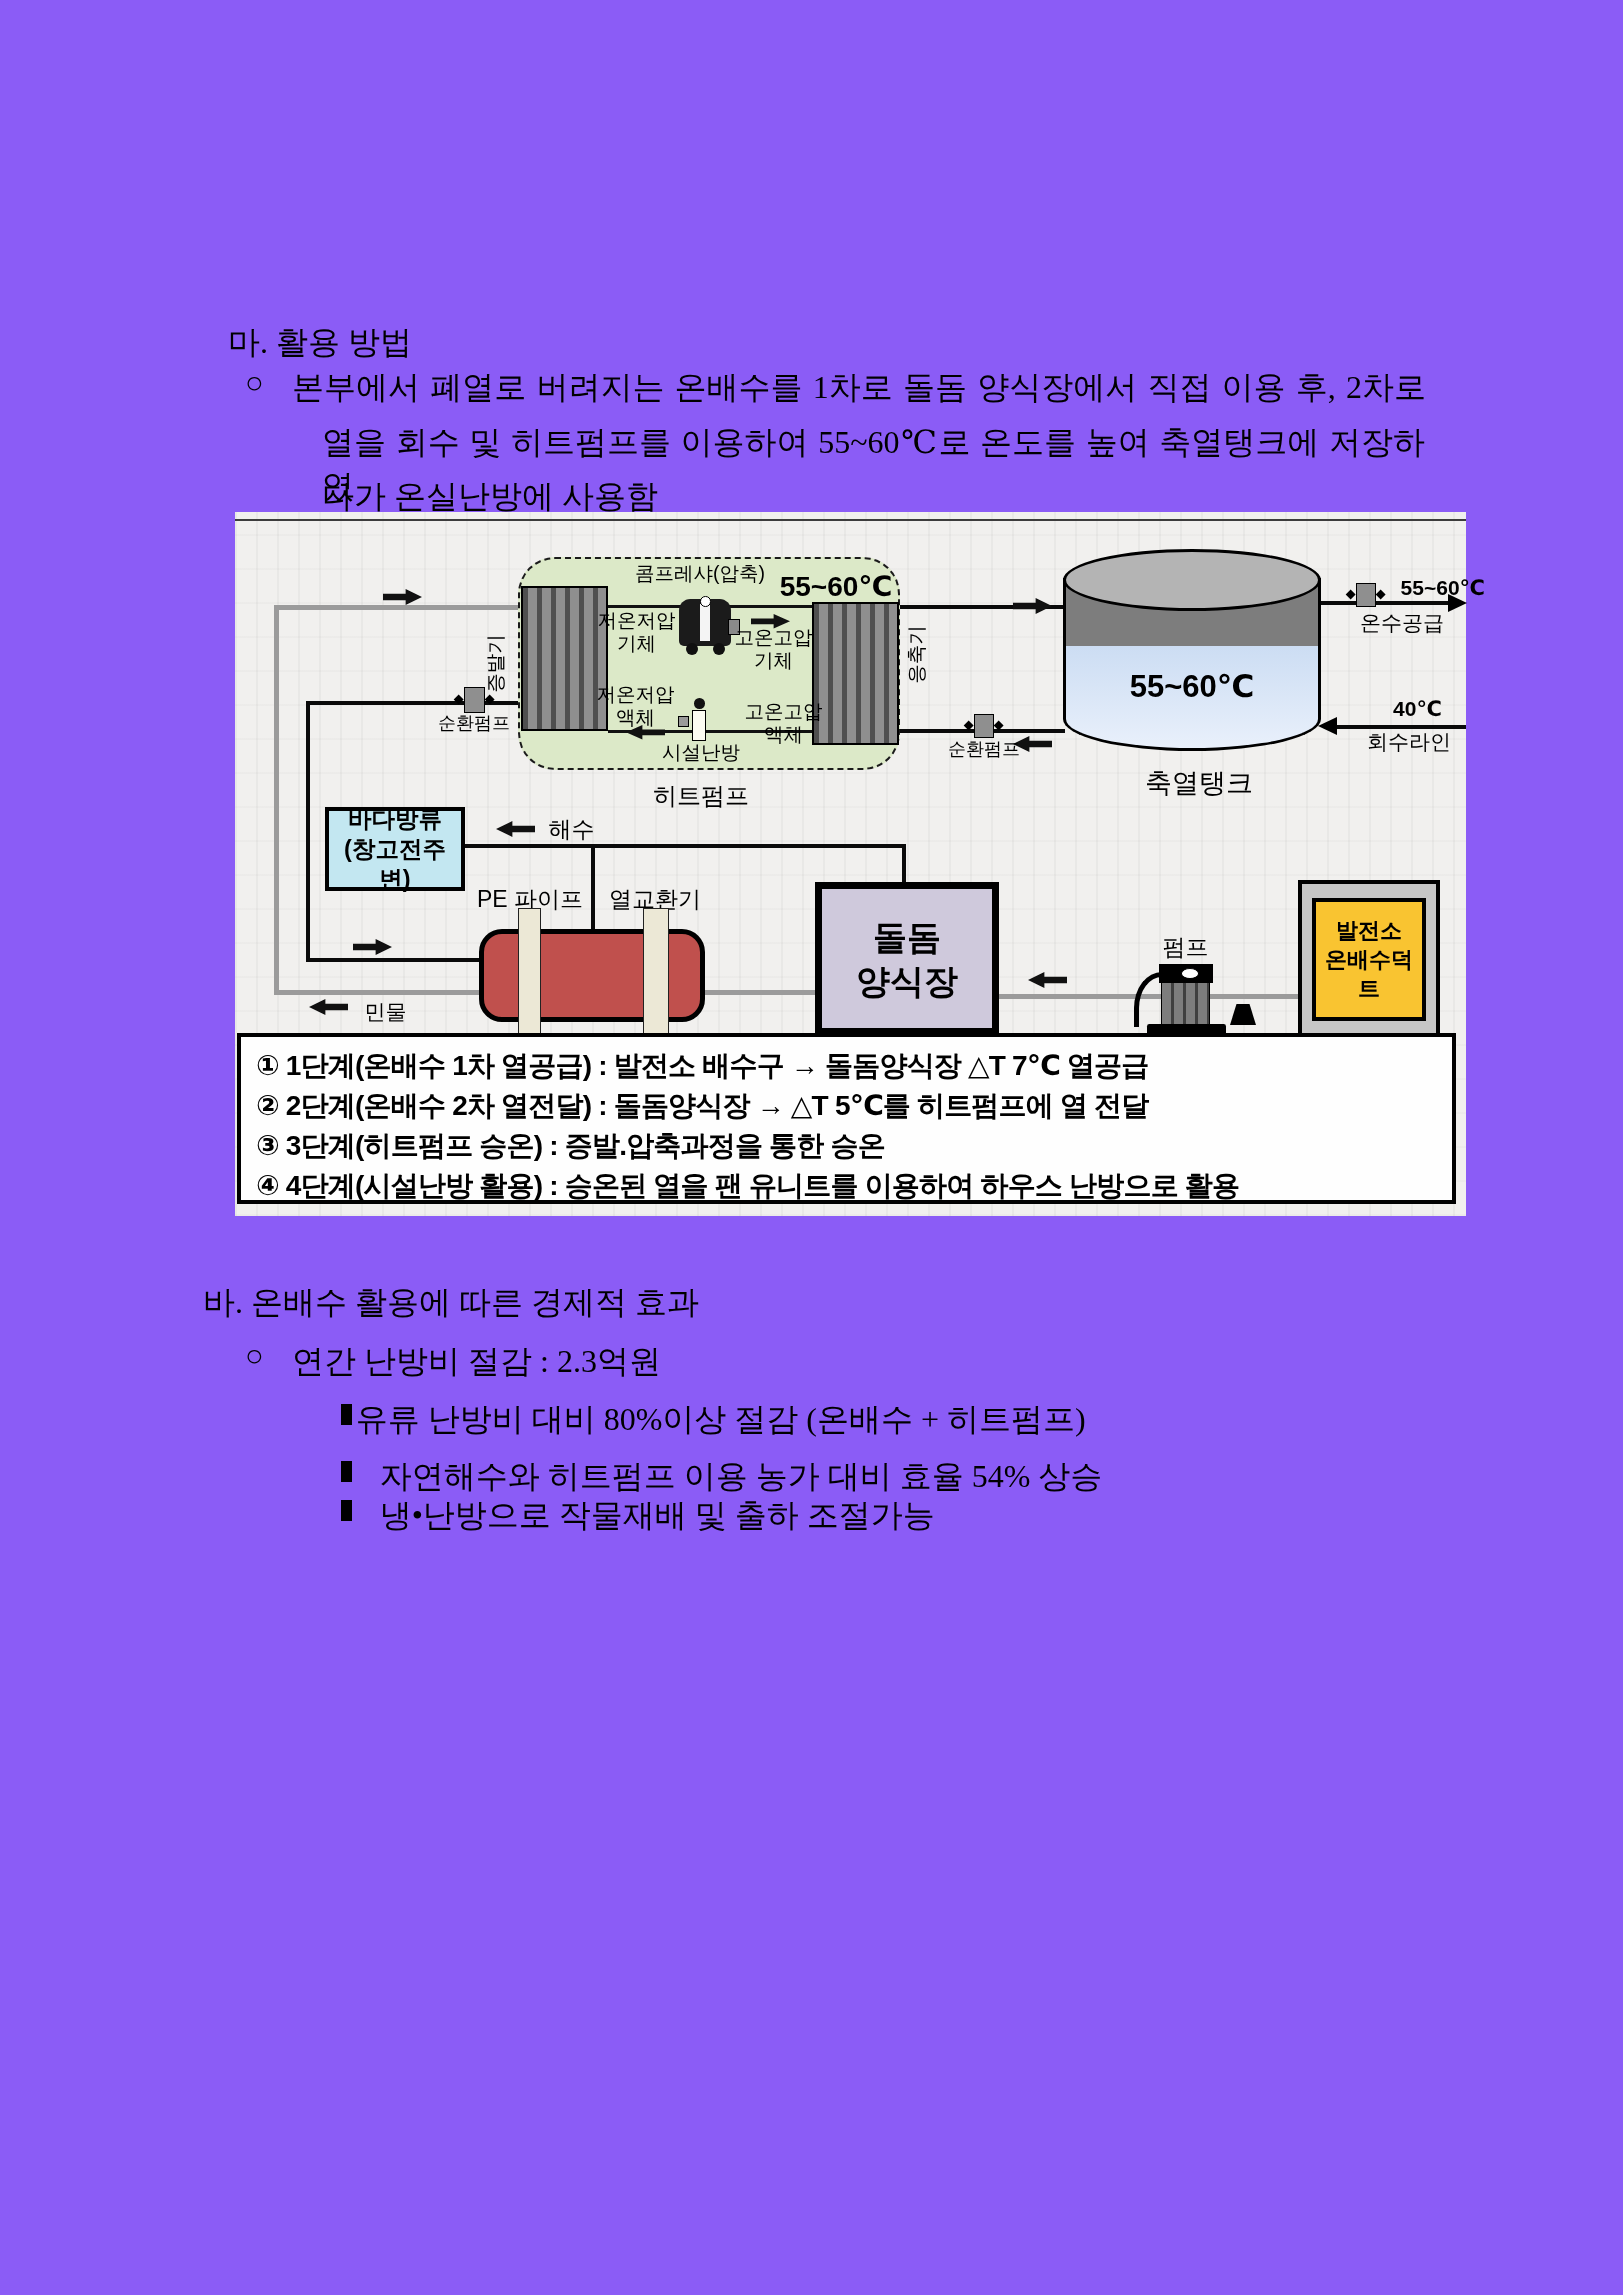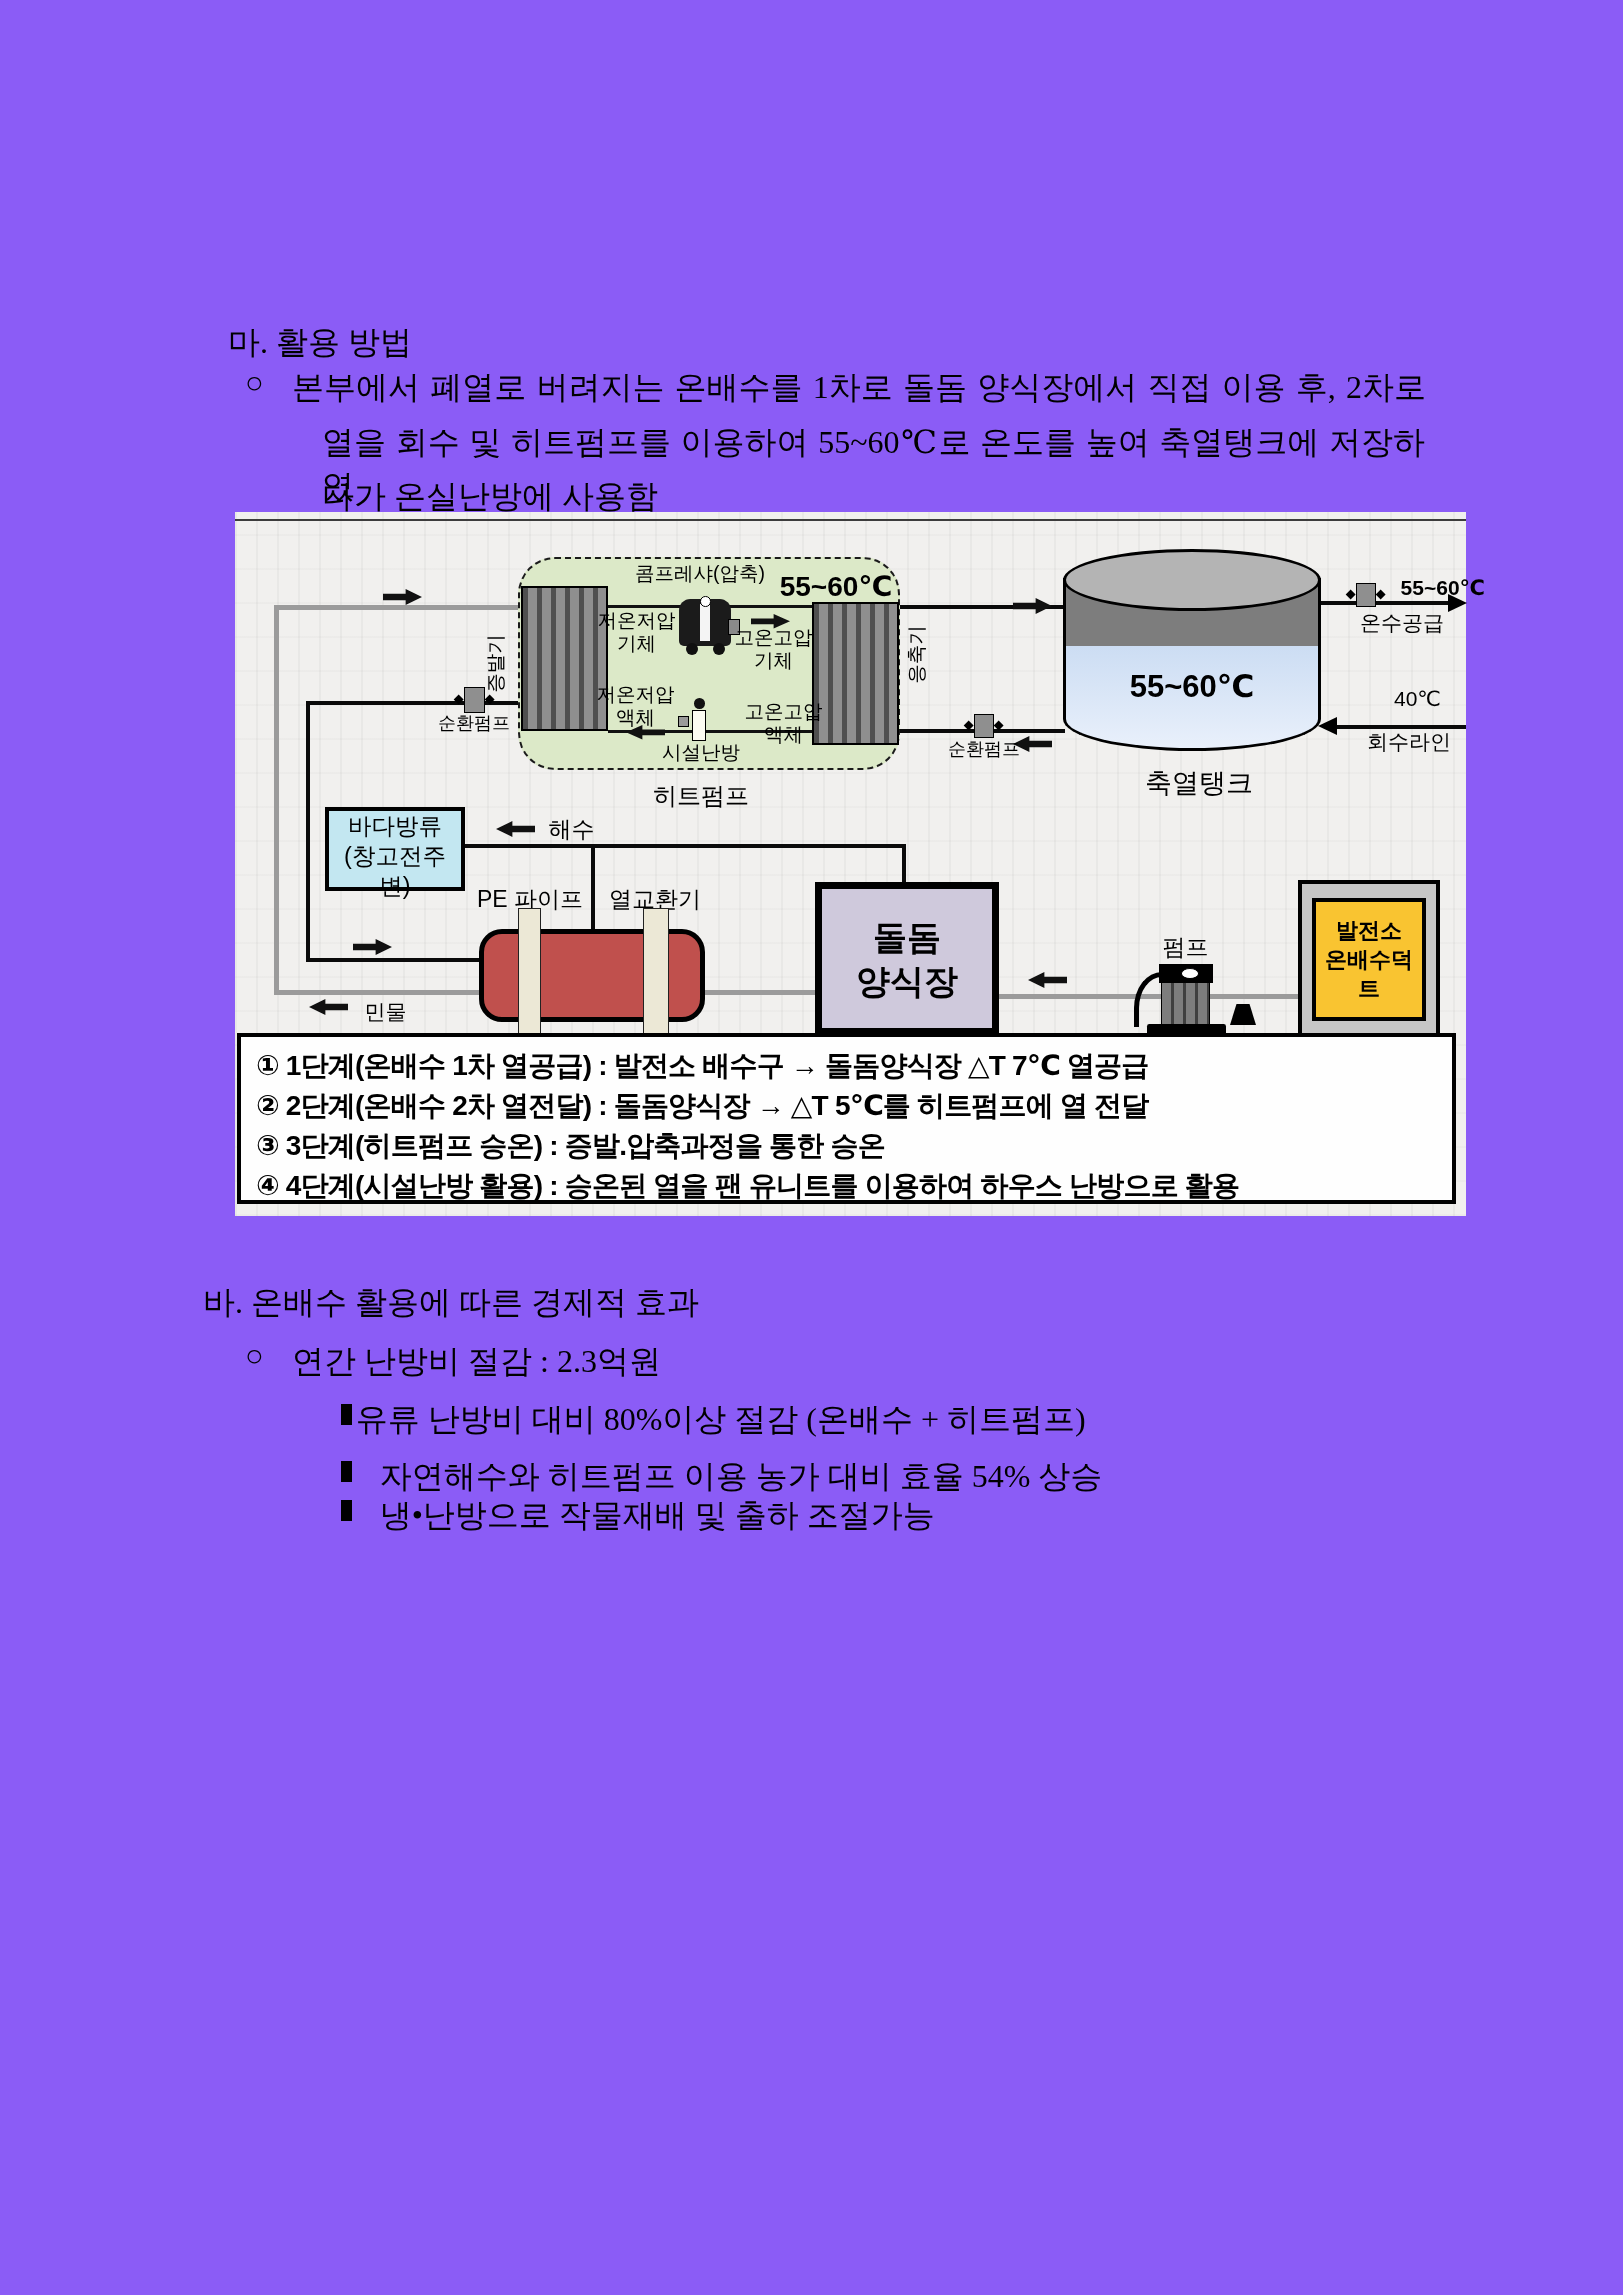--- a/index.html
+++ b/index.html
@@ -123,21 +123,21 @@
 액체</div>
     <div class="ar ar-l" style="left:391px; top:213px; width:39px; height:14.6px;"></div>
     <div class="lbl" style="left:409px; top:229px; width:114px; font-size:19.5px;">시설난방</div>
     <div class="lbl" style="left:401px; top:270px; width:130px; font-size:24px;">히트펌프</div>
     <div class="lbl vlbl" style="left:220px; top:140px; width:81px; font-size:19.5px;">증발기</div>
     <div class="lbl vlbl" style="left:641px; top:131px; width:81px; font-size:19.5px;">응축기</div>
 
     <div class="pumpbox" style="left:229px; top:175px; width:21px; height:26px;"></div>
     <div class="lbl" style="left:182px; top:201px; width:114px; font-size:18px;">순환펌프</div>
 
-    <div class="abs" style="left:90px; top:295px; width:140px; height:84px; background:#c3e7f1; border:4.9px solid #000; display:flex; align-items:flex-start; justify-content:center;">
+    <div class="abs" style="left:90px; top:295px; width:140px; height:84px; background:#c3e7f1; border:4.9px solid #000; display:flex; align-items:center; justify-content:center;font-weight:bold;">
       <div class="lbl" style="position:static; font-size:23.5px; line-height:30px;">바다방류
 (창고전주변)</div>
     </div>
     <div class="lbl" style="left:304px; top:304px; width:65px; font-size:23px;">해수</div>
 
     <div class="lbl" style="left:238px; top:374px; width:114px; font-size:23px;">PE 파이프</div>
     <div class="lbl" style="left:367px; top:374px; width:106px; font-size:23px;">열교환기</div>
     <div class="abs" style="left:244px; top:417px; width:226px; height:93px; background:#c0504d; border:5.7px solid #000; border-radius:23px;"></div>
     <div class="pebar" style="left:283px; top:396px; width:23px; height:133px;"></div>
     <div class="pebar" style="left:408px; top:396px; width:26px; height:133px;"></div>
@@ -170,21 +170,21 @@
            background:linear-gradient(#7d7d7d 0 40%, #ccddf3 40%, #e9f0fb 100%);
            border-bottom-left-radius:129px 32px; border-bottom-right-radius:129px 32px;"></div>
       <div class="abs" style="left:0; top:0; width:258px; height:62px; background:#b4b4b4; border:3.2px solid #000; border-radius:50%;"></div>
       <div class="lbl" style="left:48px; top:120px; width:162px; font-size:31px; font-weight:700;">55~60℃</div>
     </div>
     <div class="lbl" style="left:891px; top:256px; width:146px; font-size:27px;">축열탱크</div>
 
     <div class="pumpbox" style="left:1121px; top:71px; width:20px; height:24px;"></div>
     <div class="lbl" style="left:1128px; top:64px; width:122px; font-size:21px; font-weight:700; text-align:right;">55~60℃</div>
     <div class="lbl" style="left:1106px; top:99px; width:122px; font-size:21px;">온수공급</div>
-    <div class="lbl" style="left:1134px; top:175px; width:97px; font-size:21px; font-weight:400;">40℃</div>
+    <div class="lbl" style="left:1134px; top:185px; width:97px; font-size:21px; font-weight:700;">40℃</div>
     <div class="lbl" style="left:1113px; top:218px; width:122px; font-size:21px;">회수라인</div>
 
     <div class="pumpbox" style="left:739px; top:202px; width:19.5px; height:23.5px;"></div>
     <div class="lbl" style="left:692px; top:227px; width:114px; font-size:18px;">순환펌프</div>
 
     <div id="stepsbox">
       <div class="stepline">① 1단계(온배수 1차 열공급) : 발전소 배수구 → 돌돔양식장 △T 7℃ 열공급</div>
       <div class="stepline">② 2단계(온배수 2차 열전달) : 돌돔양식장 → △T 5℃를 히트펌프에 열 전달</div>
       <div class="stepline">③ 3단계(히트펌프 승온) : 증발.압축과정을 통한 승온</div>
       <div class="stepline">④ 4단계(시설난방 활용) : 승온된 열을 팬 유니트를 이용하여 하우스 난방으로 활용</div>

